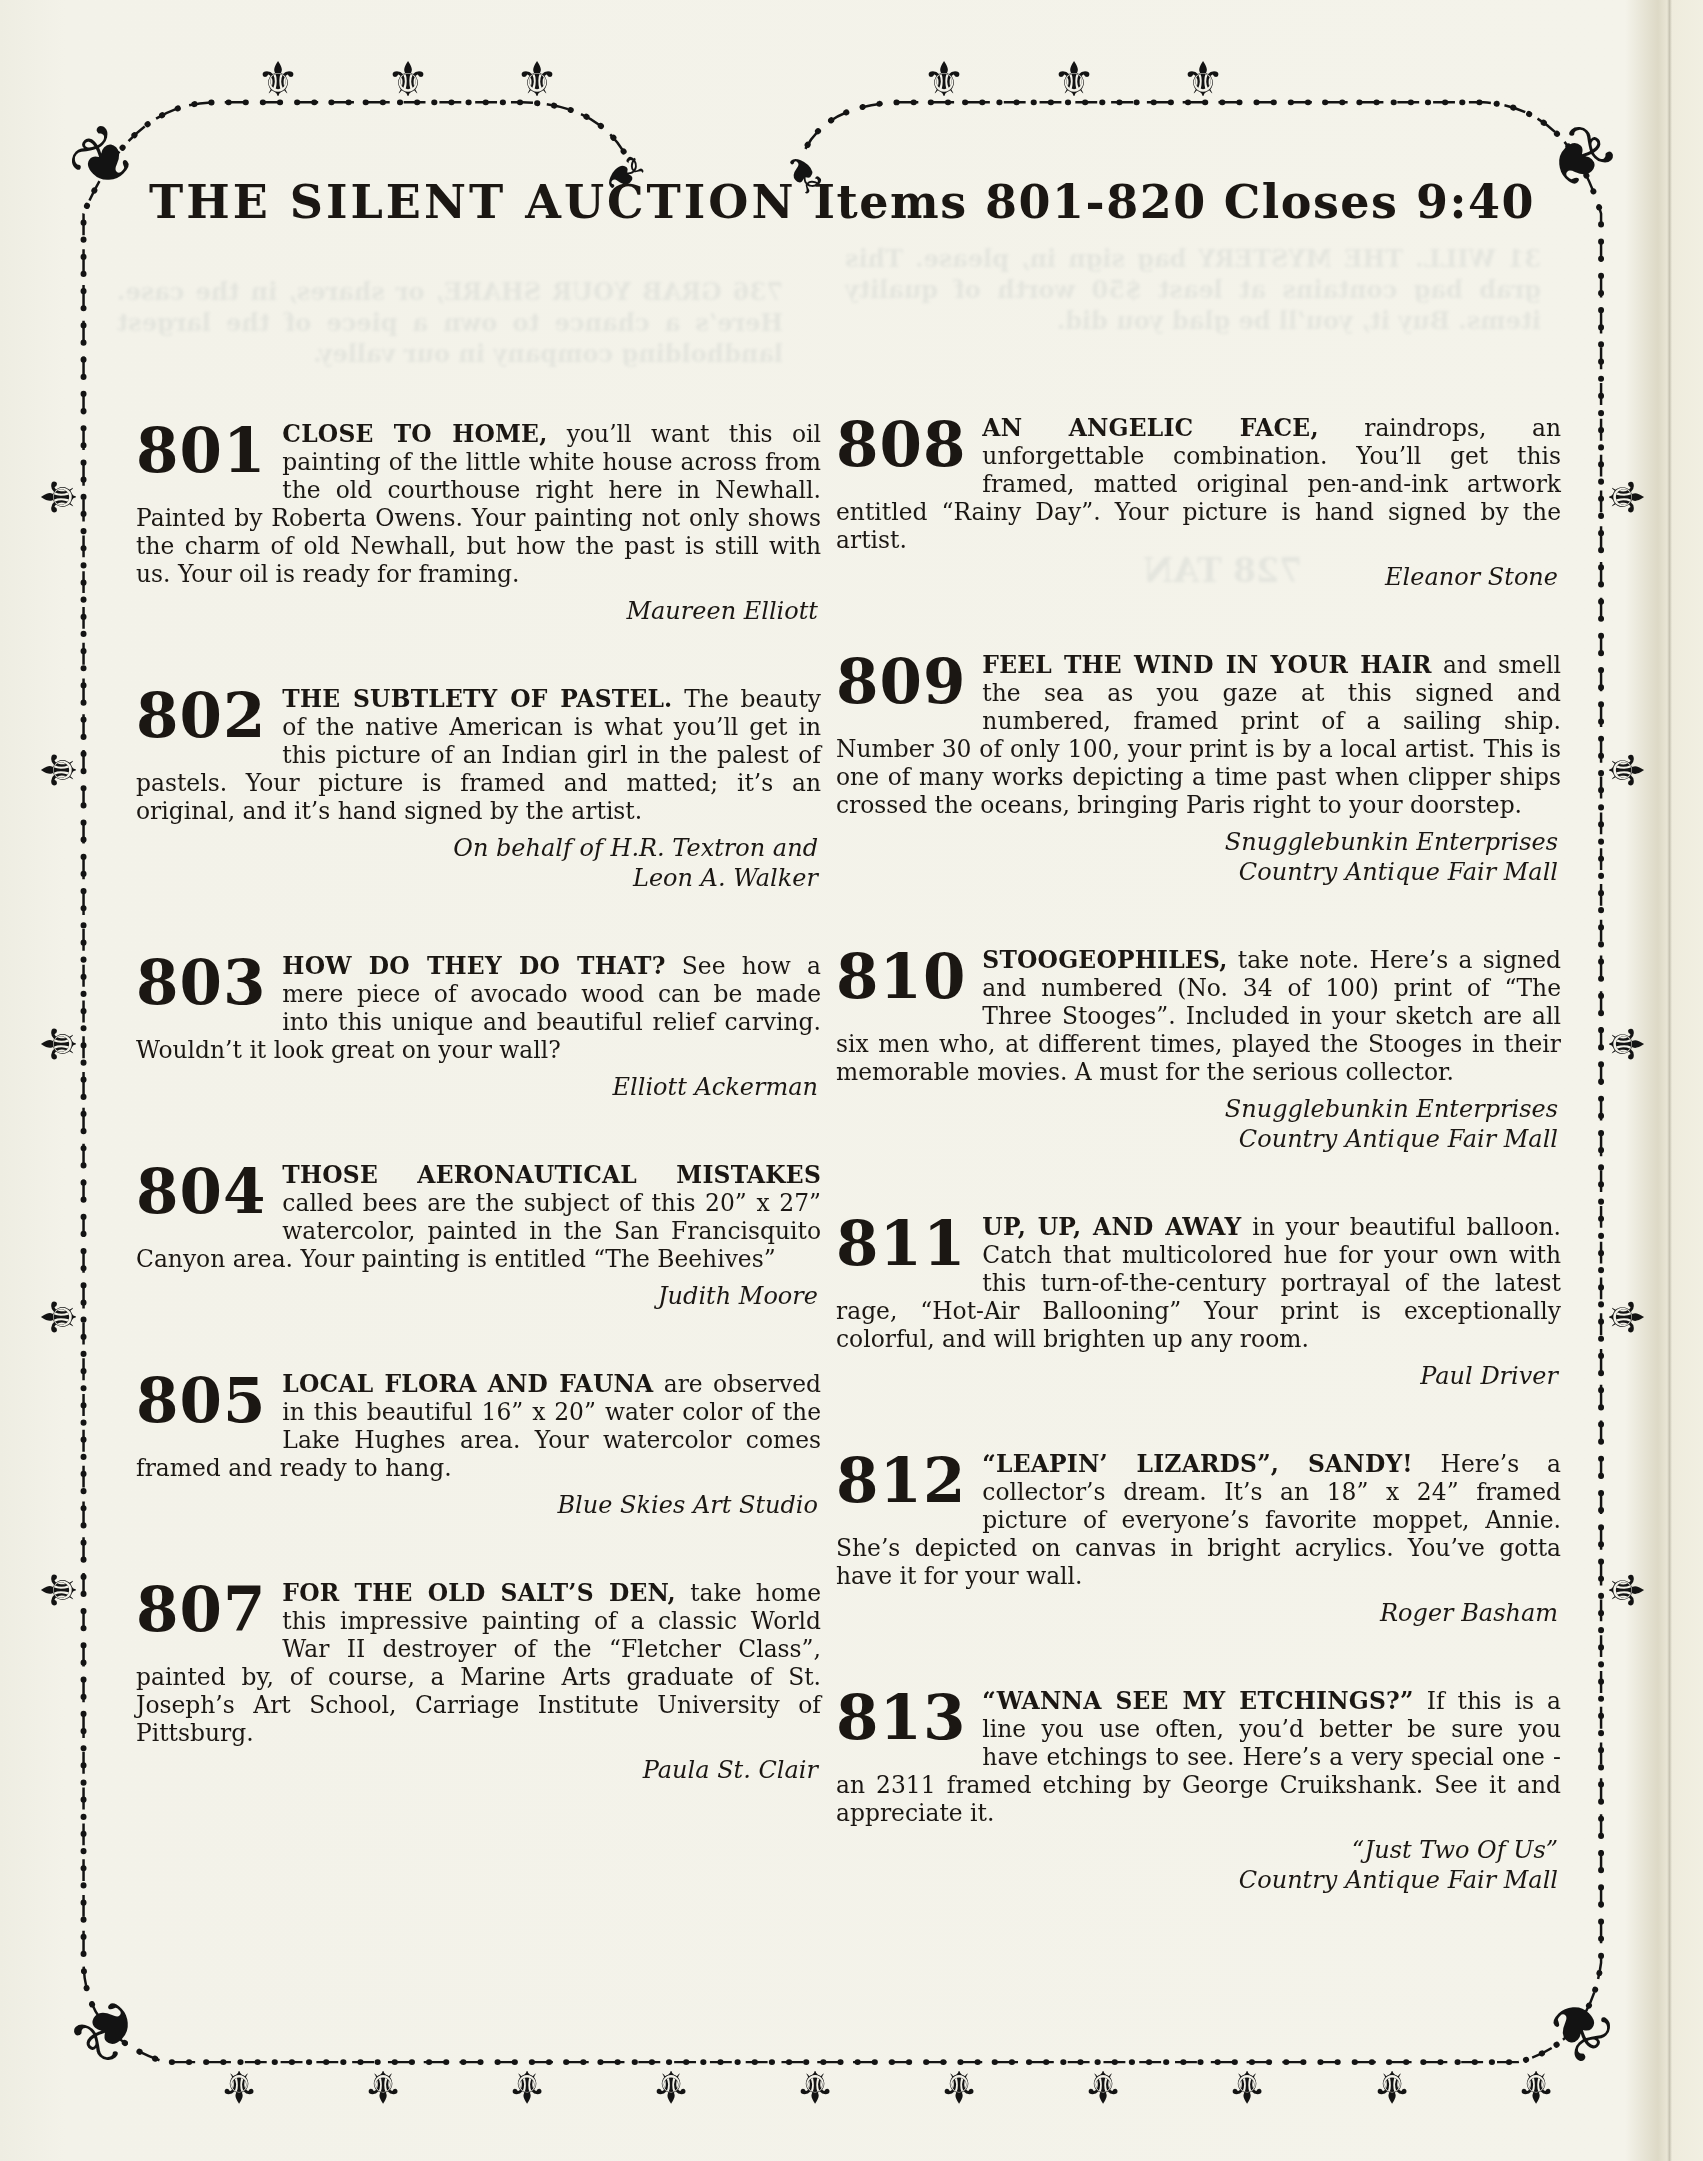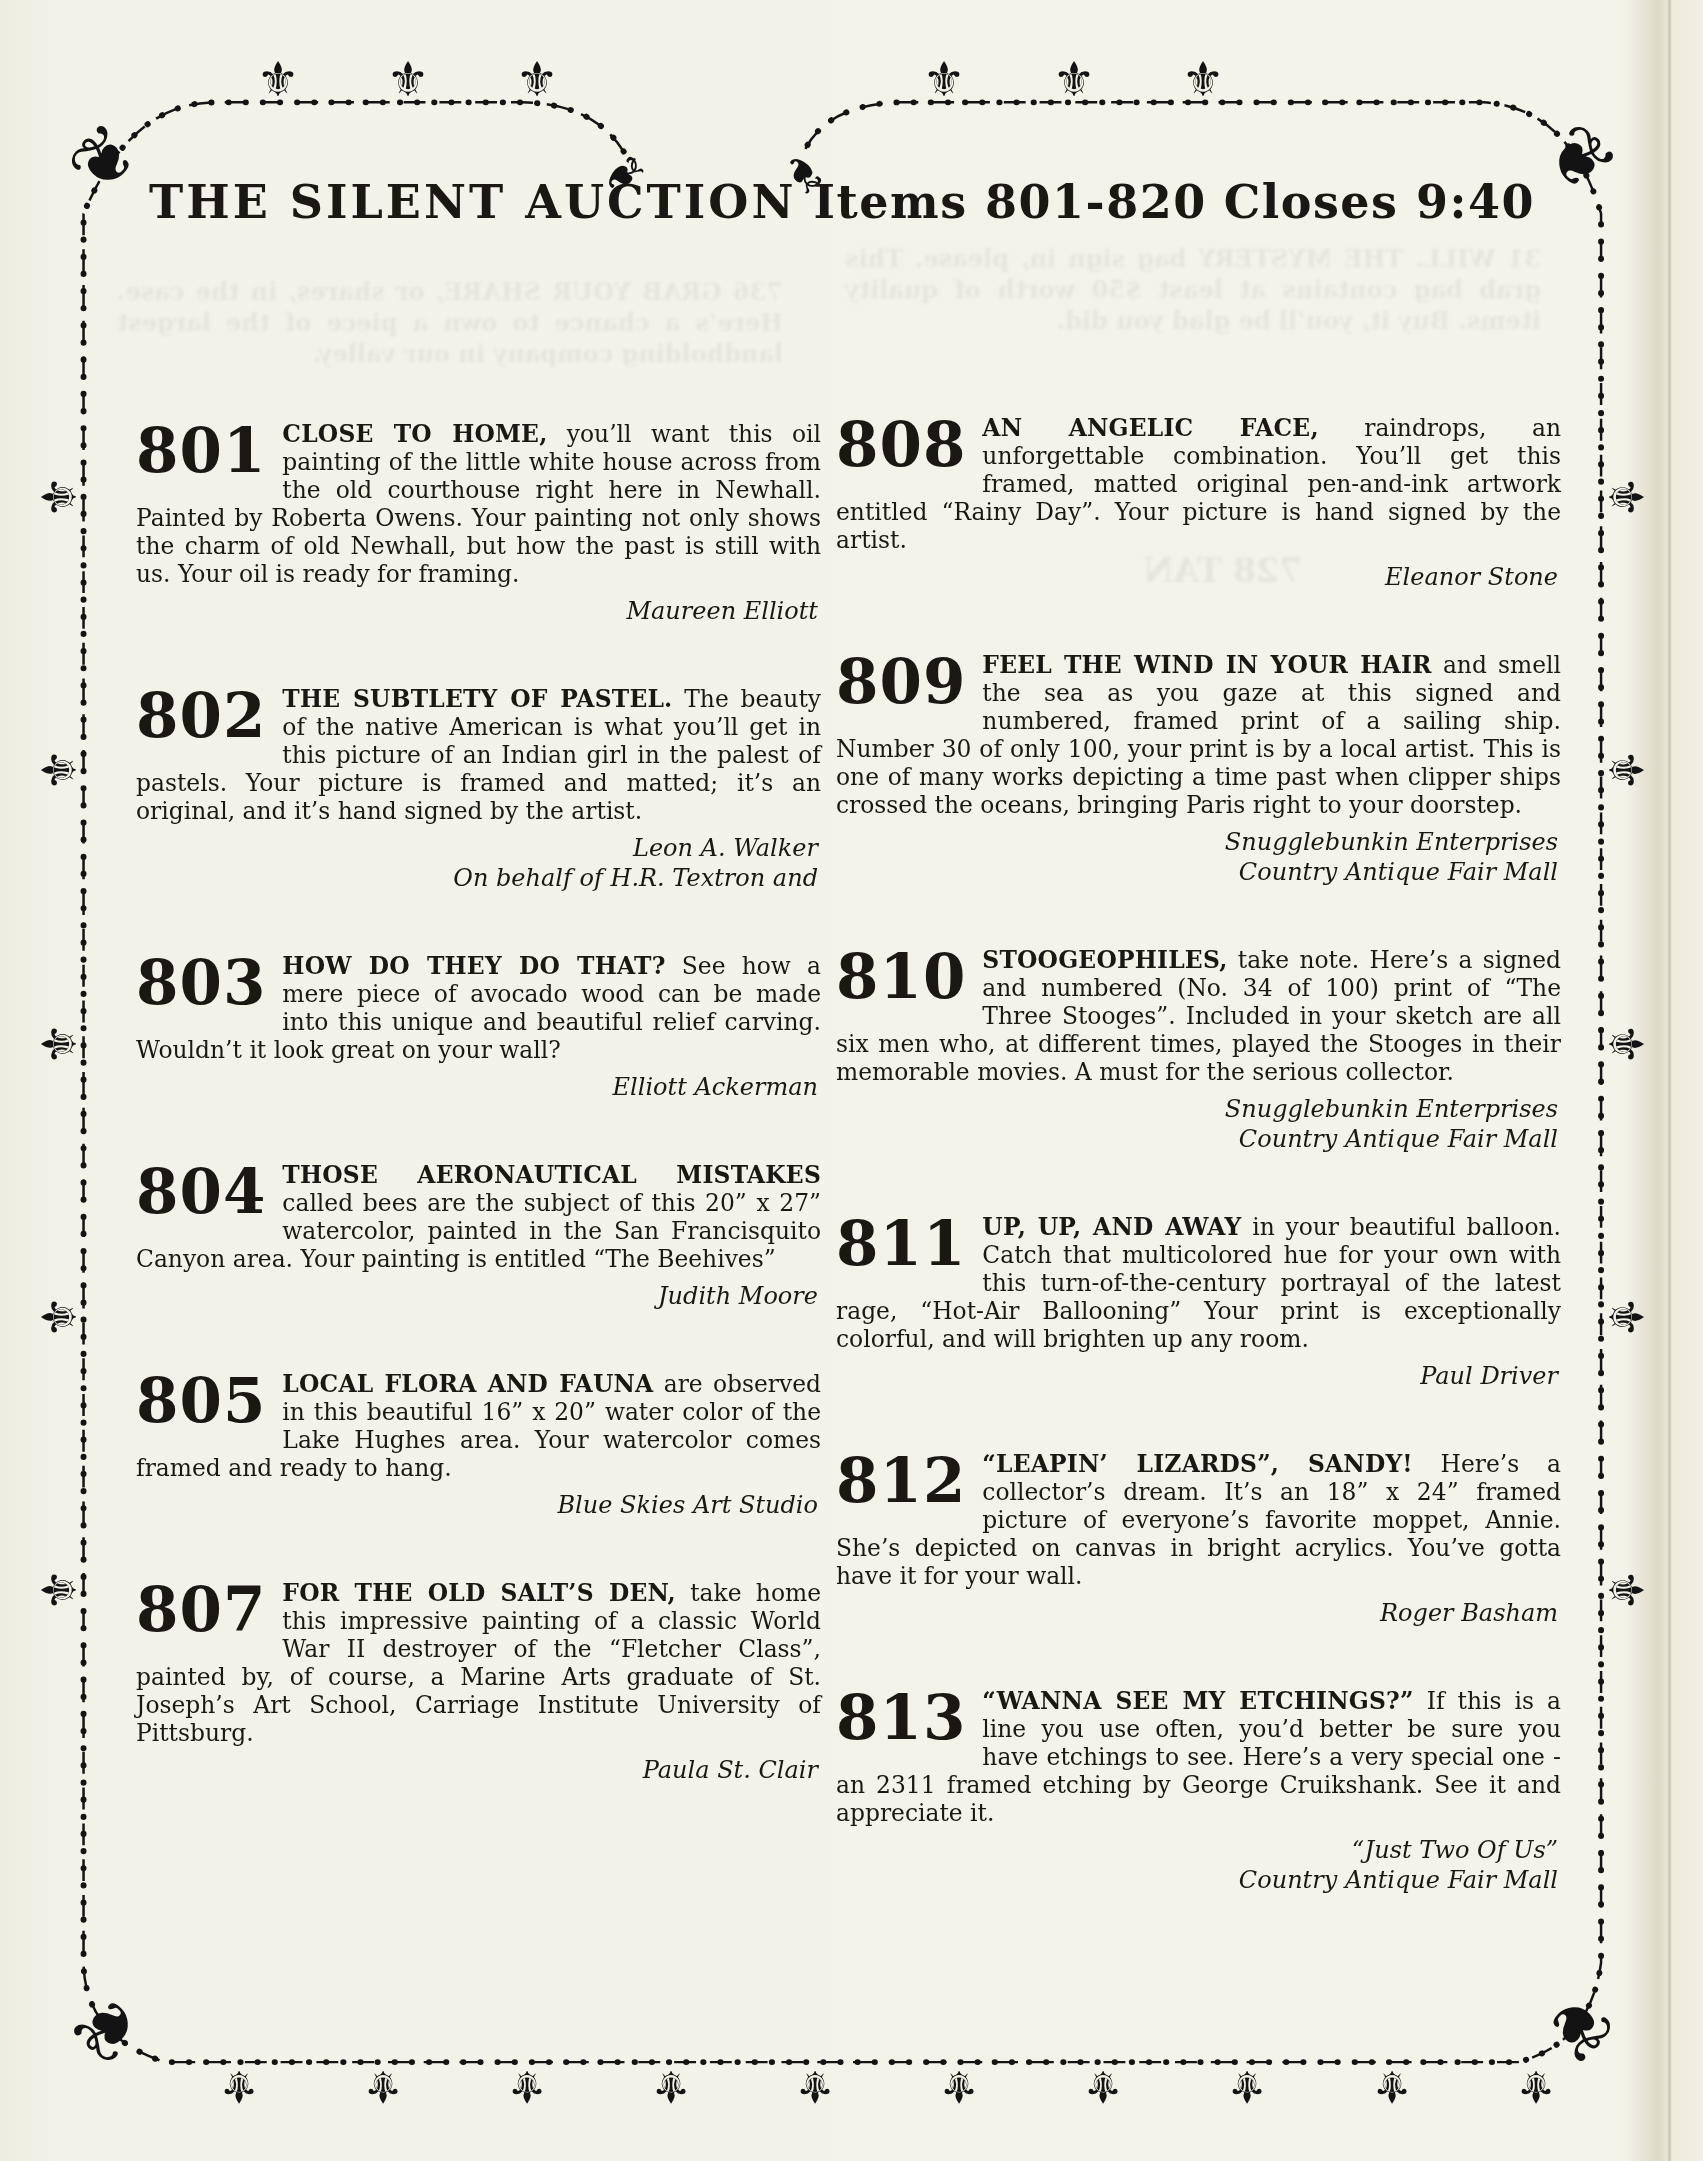--- a/index.html
+++ b/index.html
@@ -106,22 +106,22 @@
     <div class="num">801</div>
     <p class="desc"><span class="head">CLOSE TO HOME,</span> <span>you’ll want this oil painting of the little white house across from the old courthouse right here in Newhall. Painted by Roberta Owens. Your painting not only shows the charm of old Newhall, but how the past is still with us. Your oil is ready for framing.</span></p>
     <div class="donors">
         <div>Maureen Elliott</div>
       </div>
   </div>
     <div class="item">
     <div class="num">802</div>
     <p class="desc"><span class="head">THE SUBTLETY OF PASTEL.</span> <span>The beauty of the native American is what you’ll get in this picture of an Indian girl in the palest of pastels. Your picture is framed and matted; it’s an original, and it’s hand signed by the artist.</span></p>
     <div class="donors">
+        <div>On behalf of H.R. Textron and</div>
         <div>Leon A. Walker</div>
-        <div>On behalf of H.R. Textron and</div>
       </div>
   </div>
     <div class="item">
     <div class="num">803</div>
     <p class="desc"><span class="head">HOW DO THEY DO THAT?</span> <span>See how a mere piece of avocado wood can be made into this unique and beautiful relief carving. Wouldn’t it look great on your wall?</span></p>
     <div class="donors">
         <div>Elliott Ackerman</div>
       </div>
   </div>
     <div class="item">

